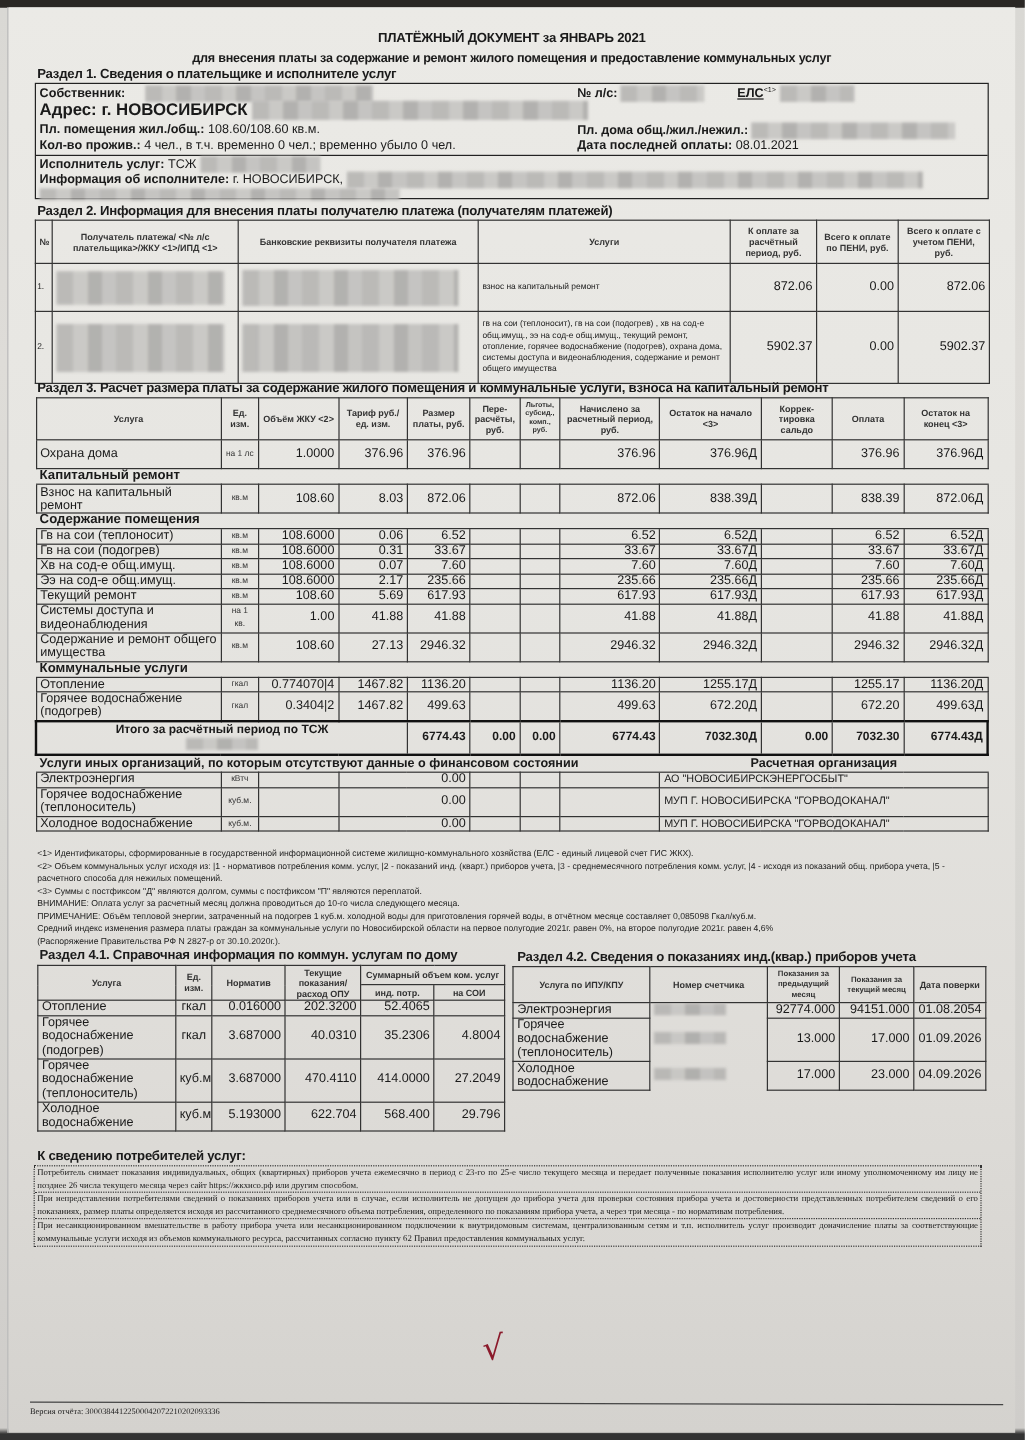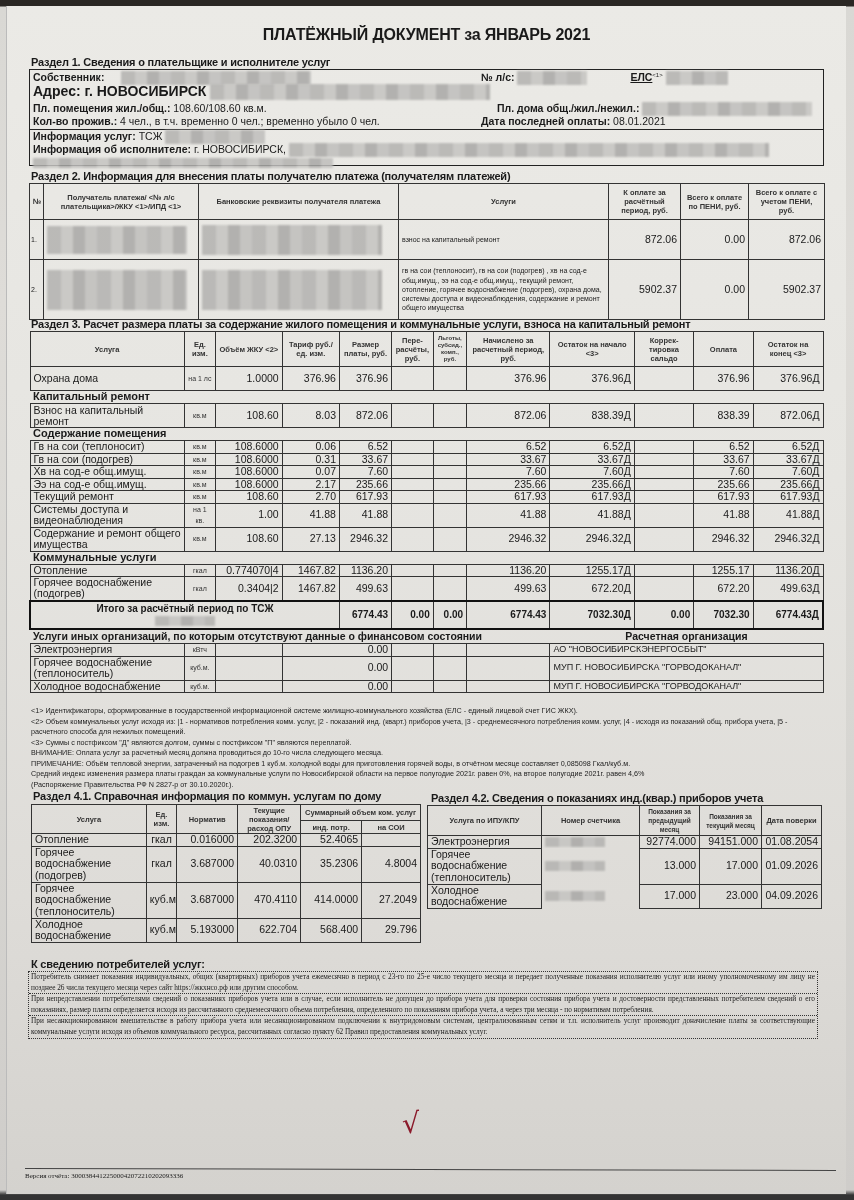--- a/index.html
+++ b/index.html
@@ -13,21 +13,21 @@
   .page {
     position: absolute; left: 6px; top: 6px; width: 840px; height: 1188px;
     background: linear-gradient(180deg, #ebeae6 0%, #e6e5e1 40%, #dedcd8 75%, #d4d2ce 100%);
     border-left: 1px solid #bbb;
   }
   .blur {
     display: inline-block; height: 14px; vertical-align: middle;
     background: repeating-linear-gradient(90deg, #b3b2b0 0 14px, #c5c4c1 14px 26px, #a9a8a6 26px 38px, #bfbebc 38px 50px);
     filter: blur(1.2px); opacity: .85;
   }
-  .title { position: absolute; left: 0; right: 0; top: 20px; text-align: center; font-size: 16px; font-weight: bold; letter-spacing: -.2px; }
+  .title { position: absolute; left: 0; right: 0; top: 20px; text-align: center; font-size: 11px; font-weight: bold; letter-spacing: -.2px; }
   .subtitle { position: absolute; left: 0; right: 0; top: 37px; text-align: center; font-size: 10.5px; font-weight: bold; letter-spacing: -.2px; }
   .sec-title { position: absolute; font-size: 11px; font-weight: bold; letter-spacing: -.2px; white-space: nowrap; }
   .box { position: absolute; border: 1.5px solid #222; }
   .line { font-size: 10.5px; white-space: nowrap; position: absolute; }
   .line b { font-weight: bold; }
   .big { font-size: 14px; font-weight: bold; }
   table { border-collapse: collapse; position: absolute; table-layout: fixed; }
   td, th { border: 1px solid #333; font-size: 10.5px; padding: 0 3px; line-height: 11.5px; vertical-align: middle; overflow: hidden; }
   th { font-size: 7.5px; font-weight: bold; text-align: center; line-height: 9px; color: #333; }
   .num { text-align: right; }
@@ -41,58 +41,59 @@
   .check { position: absolute; left: 395px; top: 1101px; color: #8b1a2b; font-size: 28px; font-family: "DejaVu Serif", serif; transform: rotate(-4deg); }
   .footer-line { position: absolute; left: 18px; right: 10px; top: 1163px; border-top: 1px solid #444; transform: rotate(0.15deg); }
   .footer { position: absolute; left: 18px; top: 1166px; font-size: 7px; font-family: "Liberation Serif", serif; }
 </style>
 </head>
 <body>
 
 <div class="page">
 
   <div class="title">ПЛАТЁЖНЫЙ ДОКУМЕНТ за ЯНВАРЬ 2021</div>
+  <div class="subtitle">для внесения платы за содержание и ремонт жилого помещения и предоставление коммунальных услуг</div>
 
   <div class="sec-title" style="left:24px;top:50px;">Раздел 1. Сведения о плательщике и исполнителе услуг</div>
   <div class="box" style="left:22px;top:63px;width:795px;height:97px;">
     <div style="position:absolute;left:0;right:0;top:59px;border-top:1px solid #222;"></div>
   </div>
   <div class="line" style="left:26px;top:65px;">
     <b>Собственник:</b>
     <span class="blur" style="width:190px;margin-left:14px;"></span>
   </div>
   <div class="line" style="left:474px;top:65px;">
     <b>№ л/с:</b>
     <span class="blur" style="width:70px;"></span>
-    <b style="margin-left:40px;text-decoration:underline;">ЕЛС</b><sup style="font-size:6px;">&lt;1&gt;</sup>
+    <b style="margin-left:24px;text-decoration:underline;">ЕЛС</b><sup style="font-size:6px;">&lt;1&gt;</sup>
     <span class="blur" style="width:62px;"></span>
   </div>
   <div class="line big" style="left:26px;top:77px;">
     <span>Адрес:</span>
     <span>г. НОВОСИБИРСК</span>
     <span class="blur" style="width:280px;height:16px;"></span>
   </div>
   <div class="line" style="left:26px;top:96px;">
     <b>Пл. помещения жил./общ.:</b>
     <span>108.60/108.60 кв.м.</span>
   </div>
-  <div class="line" style="left:490px;top:96px;">
+  <div class="line" style="left:474px;top:96px;">
     <b>Пл. дома общ./жил./нежил.:</b>
     <span class="blur" style="width:170px;"></span>
   </div>
   <div class="line" style="left:26px;top:109px;">
     <b>Кол-во прожив.:</b>
     <span>4 чел., в т.ч. временно 0 чел.; временно убыло 0 чел.</span>
   </div>
   <div class="line" style="left:474px;top:109px;">
     <b>Дата последней оплаты:</b>
     <span>08.01.2021</span>
   </div>
   <div class="line" style="left:26px;top:124px;">
-    <b>Информация услуг:</b>
+    <b>Исполнитель услуг:</b>
     <span>ТСЖ</span>
     <span class="blur" style="width:100px;"></span>
   </div>
   <div class="line" style="left:26px;top:137px;">
     <b>Информация об исполнителе:</b>
     <span>г. НОВОСИБИРСК,</span>
     <span class="blur" style="width:480px;"></span>
   </div>
   <div class="line" style="left:26px;top:150px;">
     <span class="blur" style="width:300px;height:10px;"></span>
@@ -260,21 +261,21 @@
           <td class="num">235.66</td>
           <td class="num">235.66Д</td>
           <td class="num"></td>
           <td class="num">235.66</td>
           <td class="num">235.66Д</td>
         </tr>
         <tr style="height: 12px;">
           <td style="line-height: 11px;">Текущий ремонт</td>
           <td class="small">кв.м</td>
           <td class="num">108.60</td>
-          <td class="num">2.70</td>
+          <td class="num">5.69</td>
           <td class="num">617.93</td>
           <td class="num"></td>
           <td class="num"></td>
           <td class="num">617.93</td>
           <td class="num">617.93Д</td>
           <td class="num"></td>
           <td class="num">617.93</td>
           <td class="num">617.93Д</td>
         </tr>
         <tr style="height: 24px;">

